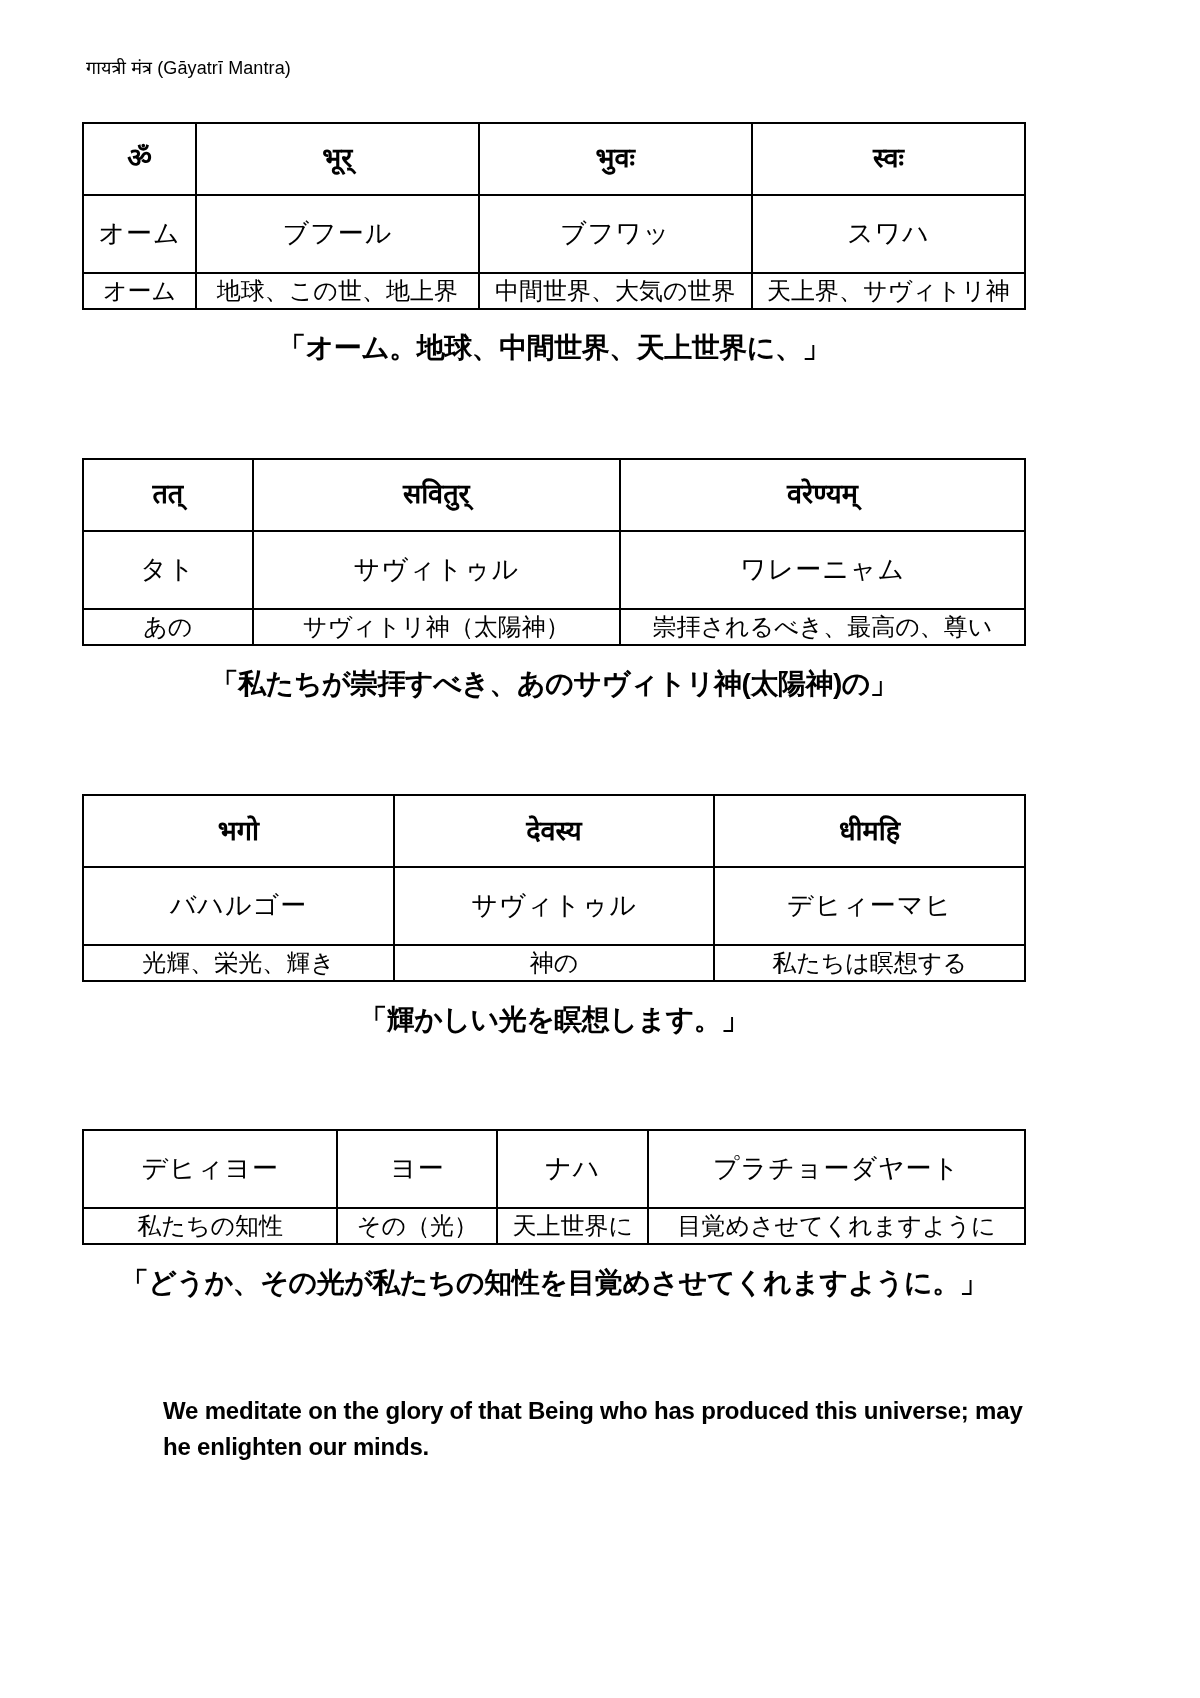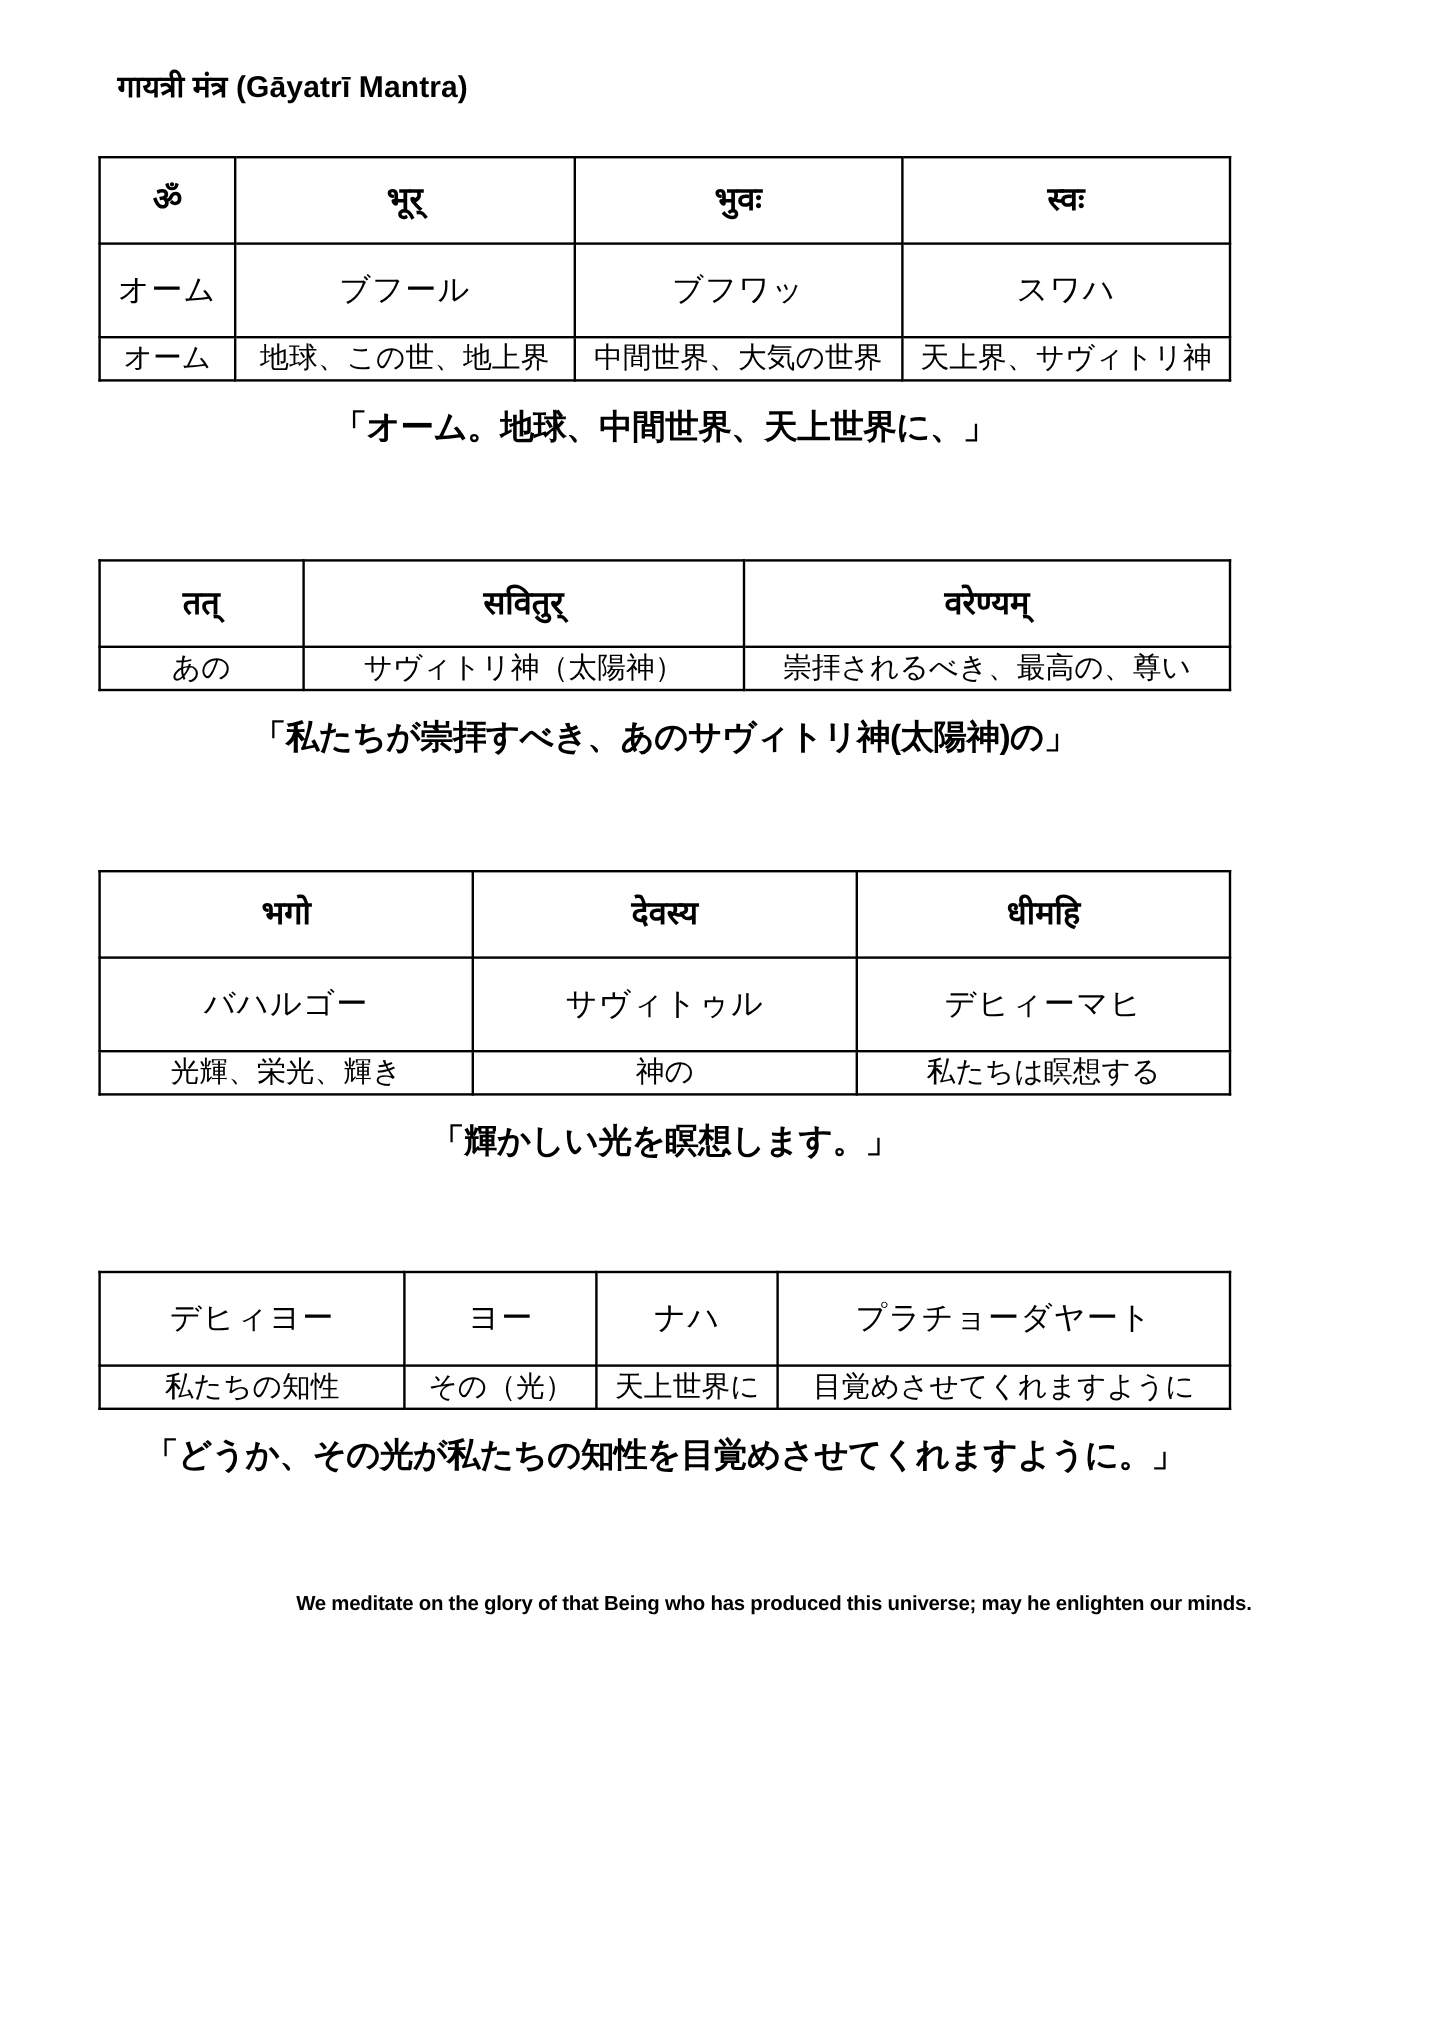--- a/index.html
+++ b/index.html
@@ -14,24 +14,24 @@
     color: #000000;
     position: relative;
     overflow: hidden;
   }
   .page {
     padding: 58px 76px 0 82px;
     box-sizing: border-box;
     width: 1200px;
   }
   .doc-title {
-    font-size: 25px;
-    font-weight: bold;
+    font-size: 18px;
+    font-weight: normal;
     letter-spacing: 0.1px;
-    margin: 0 0 42px 16px;
+    margin: 0 0 42px 4px;
     line-height: 1.2;
   }
 
   table.mantra {
     border-collapse: collapse;
     width: 944px;
     table-layout: fixed;
     margin: 0;
   }
   table.mantra td {
@@ -78,22 +78,22 @@
 
   .block { margin-bottom: 0; }
   .gap-1 { height: 92px; }
   .gap-2 { height: 92px; }
   .gap-3 { height: 90px; }
   .gap-4 { height: 92px; }
 
   .final-note {
     width: 880px;
     margin: 0 auto;
-    text-align: right;
-    font-size: 17px;
+    text-align: left;
+    font-size: 24px;
     font-weight: bold;
     line-height: 1.5;
     letter-spacing: -0.2px;
   }
 </style>
 </head>
 <body>
 
 <div class="page">
 
@@ -139,20 +139,25 @@
         <col style="width:18%">
           <col style="width:39%">
           <col style="width:43%">
       </colgroup>
       <tbody>
         <tr class="row-sanskrit">
           <td>तत्</td>
           <td>सवितुर्</td>
           <td>वरेण्यम्</td>
         </tr>
+        <tr class="row-kana">
+          <td>タト</td>
+          <td>サヴィトゥル</td>
+          <td>ワレーニャム</td>
+        </tr>
         <tr class="row-meaning">
           <td>あの</td>
           <td>サヴィトリ神（太陽神）</td>
           <td>崇拝されるべき、最高の、尊い</td>
         </tr>
       </tbody>
     </table>
     <p class="caption">「私たちが崇拝すべき、あのサヴィトリ神(太陽神)の」</p>
   </div>
 

